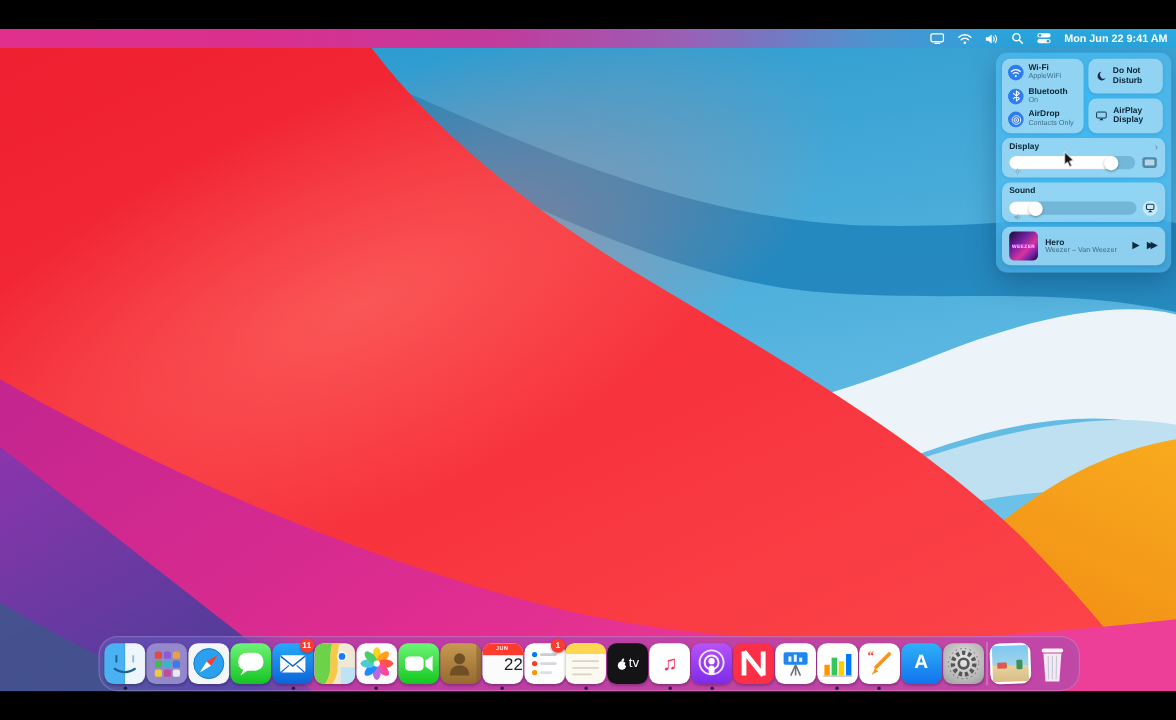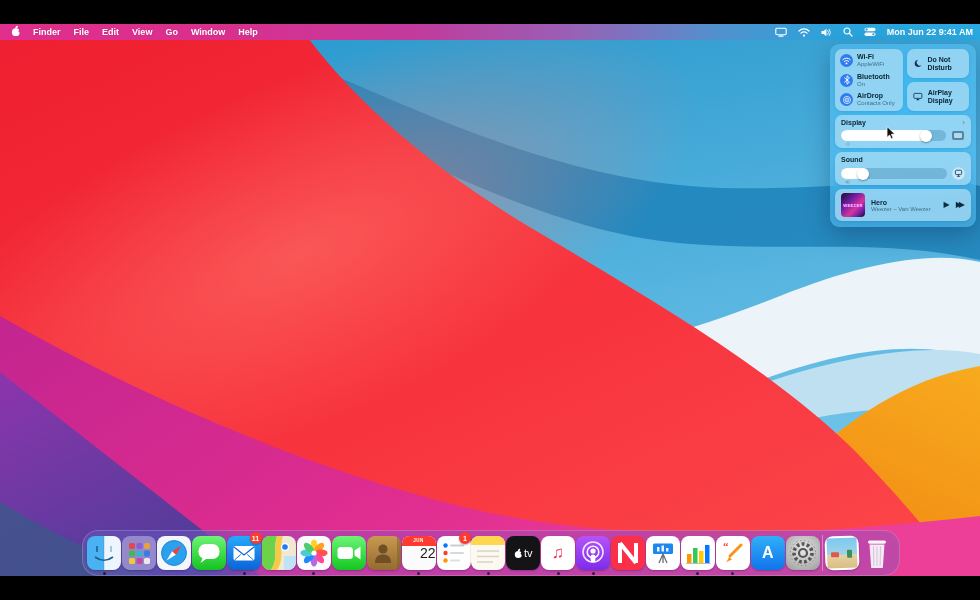--- a/index.html
+++ b/index.html
@@ -149,36 +149,20 @@
   <path d="M 420 372 C 540 408 650 402 740 368 C 830 334 920 318 980 330 L 980 394 C 880 372 790 394 700 428 C 600 464 490 452 420 422 Z" fill="#bfe0f1"></path>
   <path d="M 980 342 C 900 356 852 396 796 442 C 736 492 668 526 606 553 L 980 553 Z" fill="url(#gOrange)"></path>
   <path d="M 0 0 L 298 0 C 348 72 428 142 528 202 C 648 274 768 342 854 426 C 912 486 942 524 960 553 L 0 553 Z" fill="url(#gRed)"></path>
   <ellipse cx="300" cy="230" rx="430" ry="170" fill="url(#gRedHi)" transform="rotate(-24 300 230)"></ellipse>
   <path d="M 0 292 C 140 372 300 442 460 482 C 620 522 800 512 980 492 L 980 553 L 0 553 Z" fill="url(#gMagenta)"></path>
   <path d="M 0 348 C 92 420 182 490 262 553 L 0 553 Z" fill="url(#gPurple)"></path>
   <path d="M 0 478 C 60 514 112 536 152 553 L 0 553 Z" fill="#3f568c" opacity="0.85"></path>
 </svg>
 
 <div id="menubar" class="abs">
-  <div id="menu-left">
-    <span class="mi" style="margin-right:12px;">
-      <svg width="10" height="12" viewBox="0 0 10 12">
-        <ellipse cx="5.6" cy="2.2" rx="1" ry="1.7" fill="#fff" transform="rotate(35 5.6 2.2)"></ellipse>
-        <circle cx="4.8" cy="7.2" r="3.9" fill="#fff"></circle>
-        <circle cx="9.2" cy="6.1" r="1.7" fill="#e0308d"></circle>
-      </svg>
-    </span>
-    <span class="mi app">Finder</span>
-    <span class="mi">File</span>
-    <span class="mi">Edit</span>
-    <span class="mi">View</span>
-    <span class="mi">Go</span>
-    <span class="mi">Window</span>
-    <span class="mi">Help</span>
-  </div>
   <div id="menu-right">
     <span>
       <svg width="12" height="10" viewBox="0 0 12 10">
           <rect x="0.8" y="1.2" width="10.4" height="6.6" rx="1.2" fill="none" stroke="#fff" stroke-width="1.1"></rect>
           <rect x="3.5" y="8.6" width="5" height="1.1" rx="0.5" fill="#fff"></rect>
         </svg>
     </span>
     <span>
       <svg width="12" height="9" viewBox="0 0 12 9">
           <path d="M1 3 a7 7 0 0 1 10 0" fill="none" stroke="#fff" stroke-width="1.2" stroke-linecap="round"></path>

